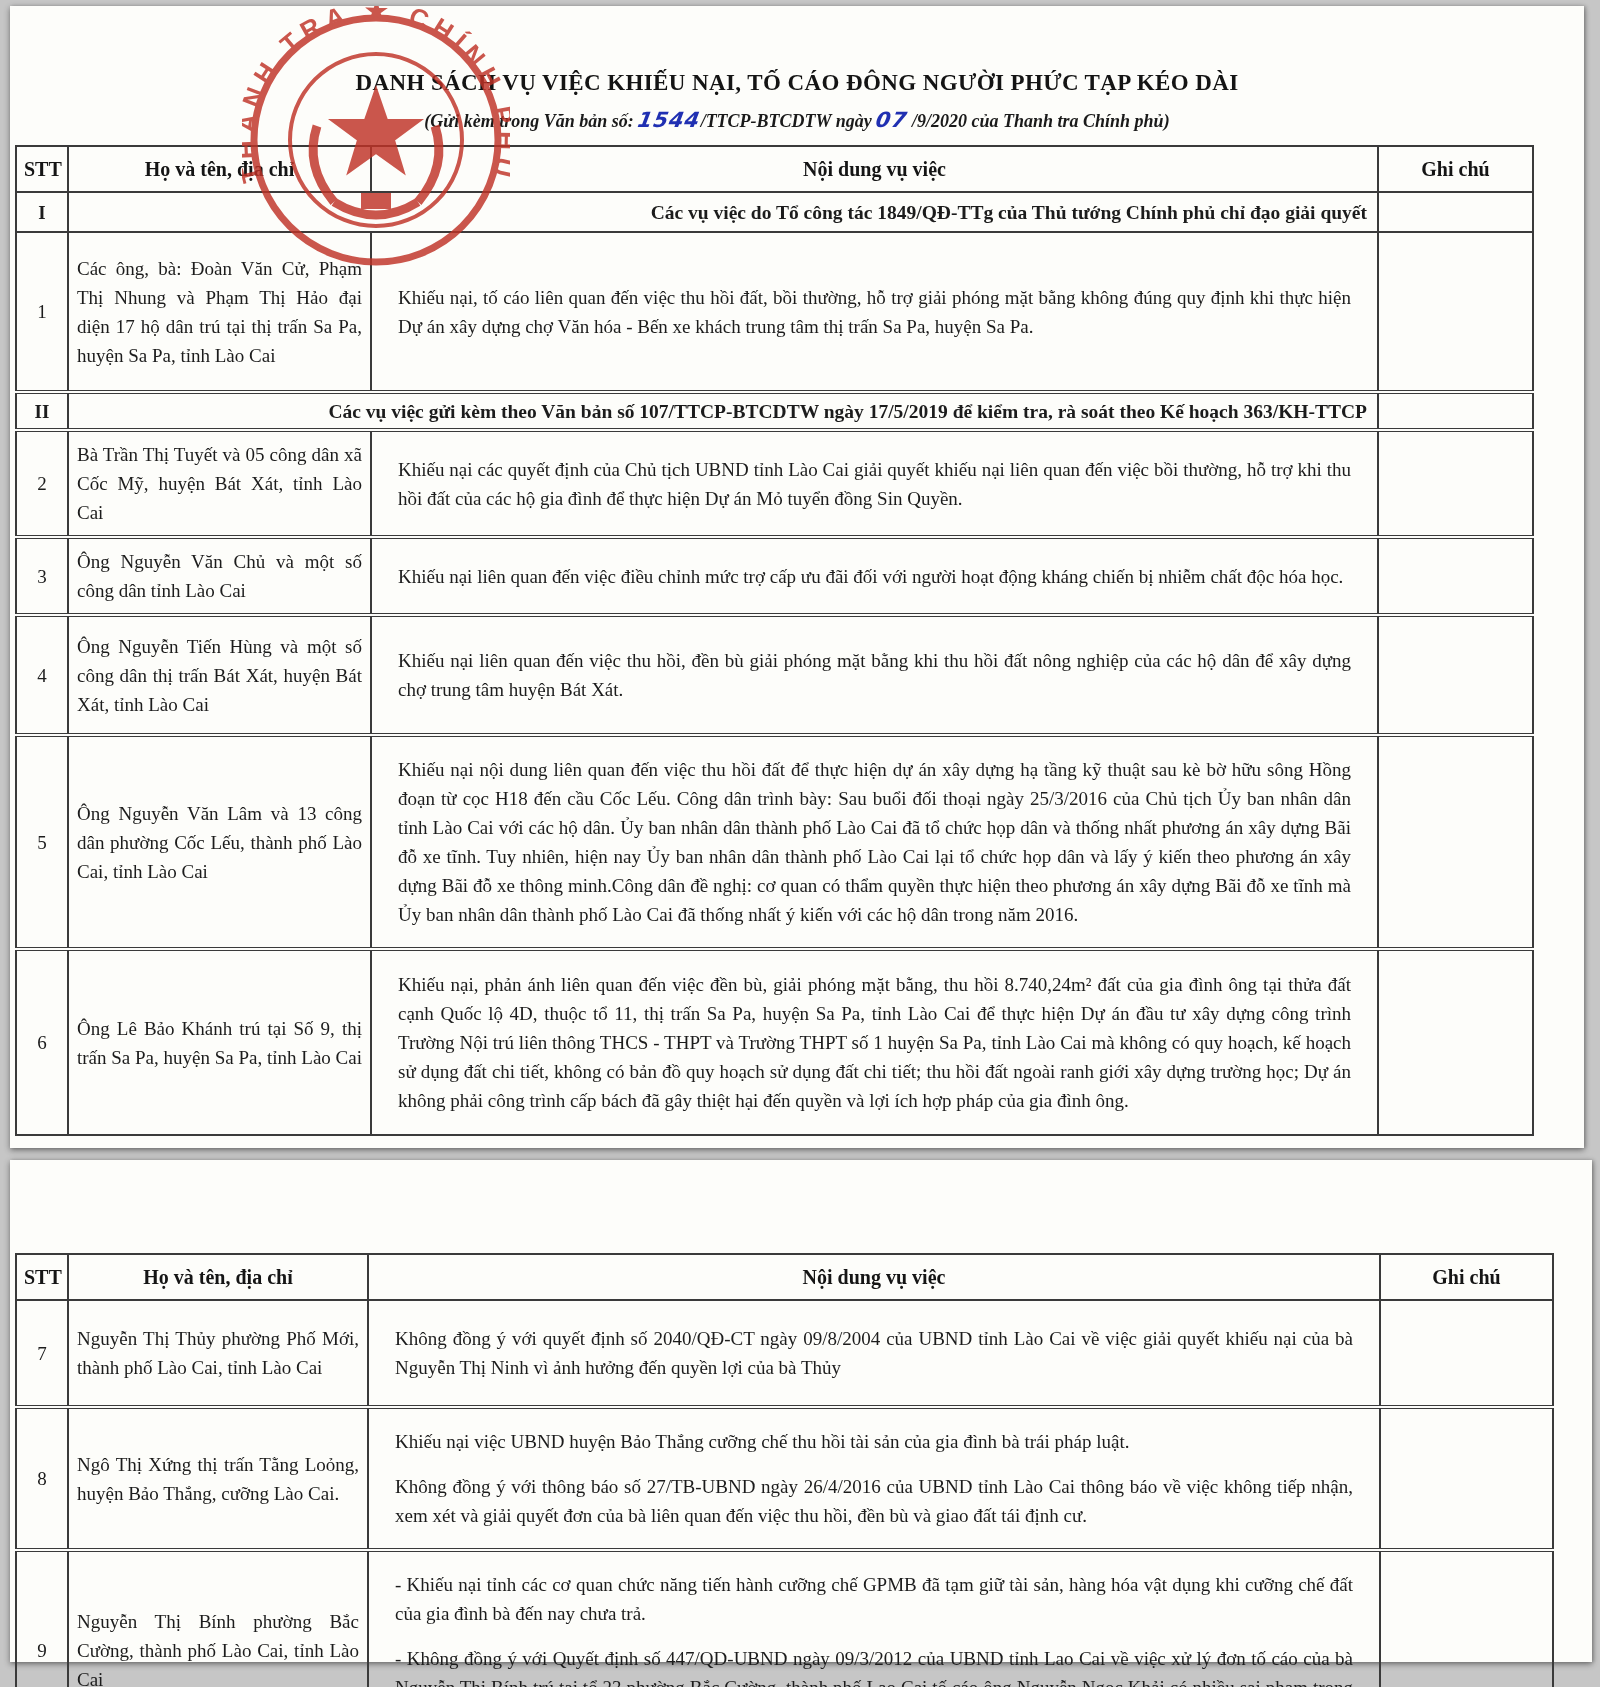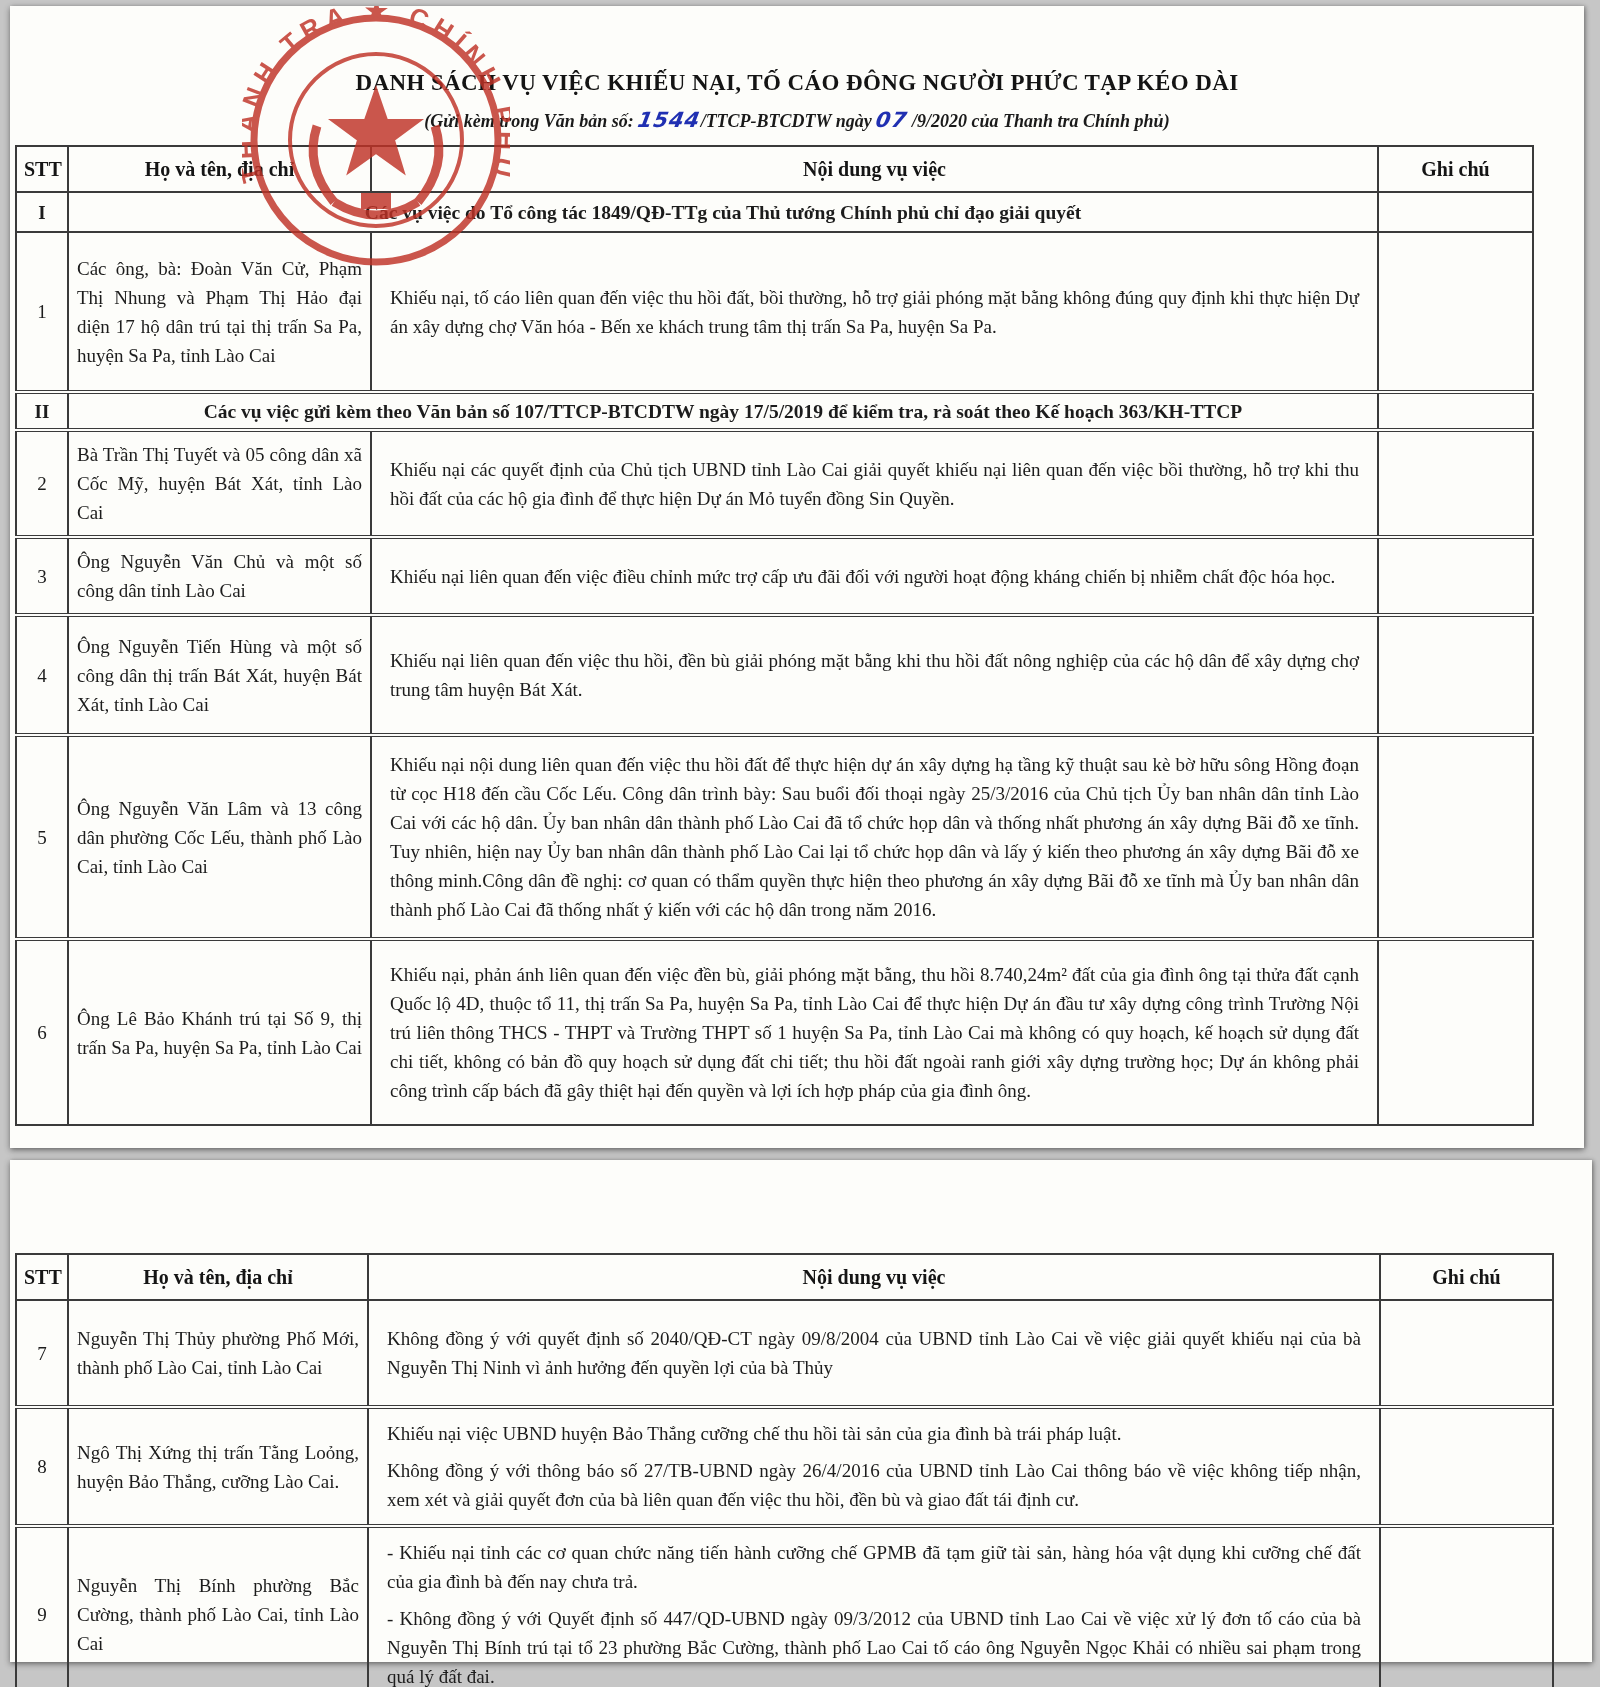--- a/index.html
+++ b/index.html
@@ -31,22 +31,22 @@
   td,th{
     border:2px solid #3a3a3a;color:#1c1c1c;
     font-size:19px;line-height:29px;padding:2px 10px;
     overflow:hidden;vertical-align:middle;
   }
   th{font-size:20px;text-align:center;padding:7px;color:#151515;}
   tr.dsep td{border-top:4px double #3a3a3a;}
   .stt{text-align:center;}
   .name{text-align:justify;padding:8px 8px;}
   .content{text-align:justify;}
-  .content p{margin:8px;}
-  .section-label{font-weight:bold;text-align:center;font-size:19.5px;}
+  .content p{margin:16px;}
+  .section-label{font-weight:bold;text-align:right;font-size:19.5px;}
   .section-id{font-weight:bold;text-align:center;}
 </style>
 </head>
 <body>
 
 <div class="page" id="page1">
 
   <svg class="stamp" viewBox="0 0 268 268">
     <g fill="none" stroke="#c03226">
       <circle cx="134" cy="134" r="122" stroke-width="7"></circle>

